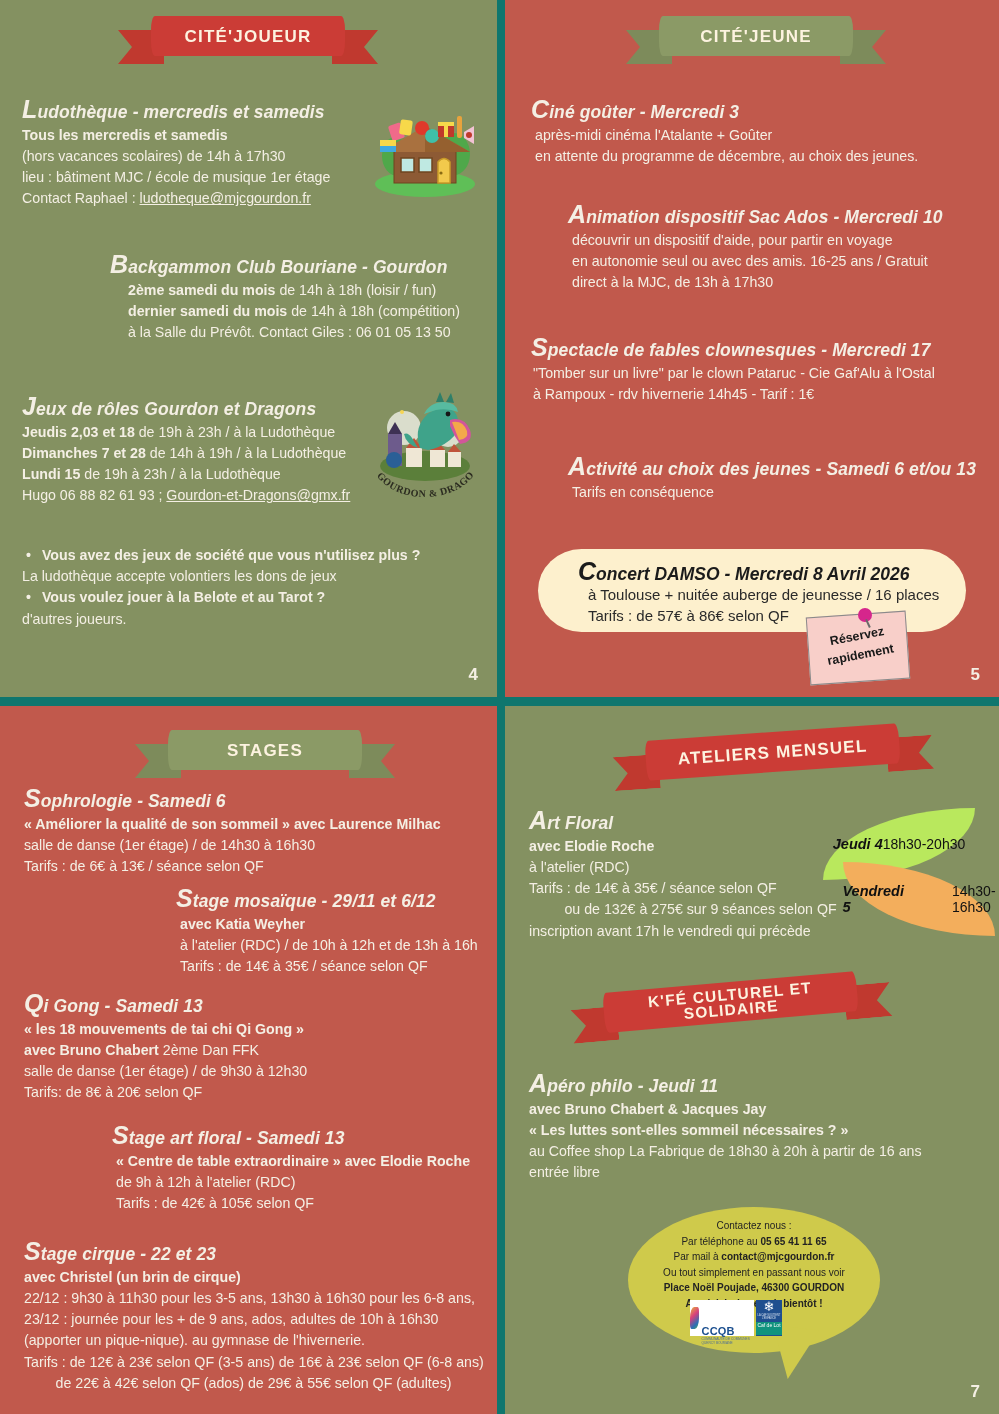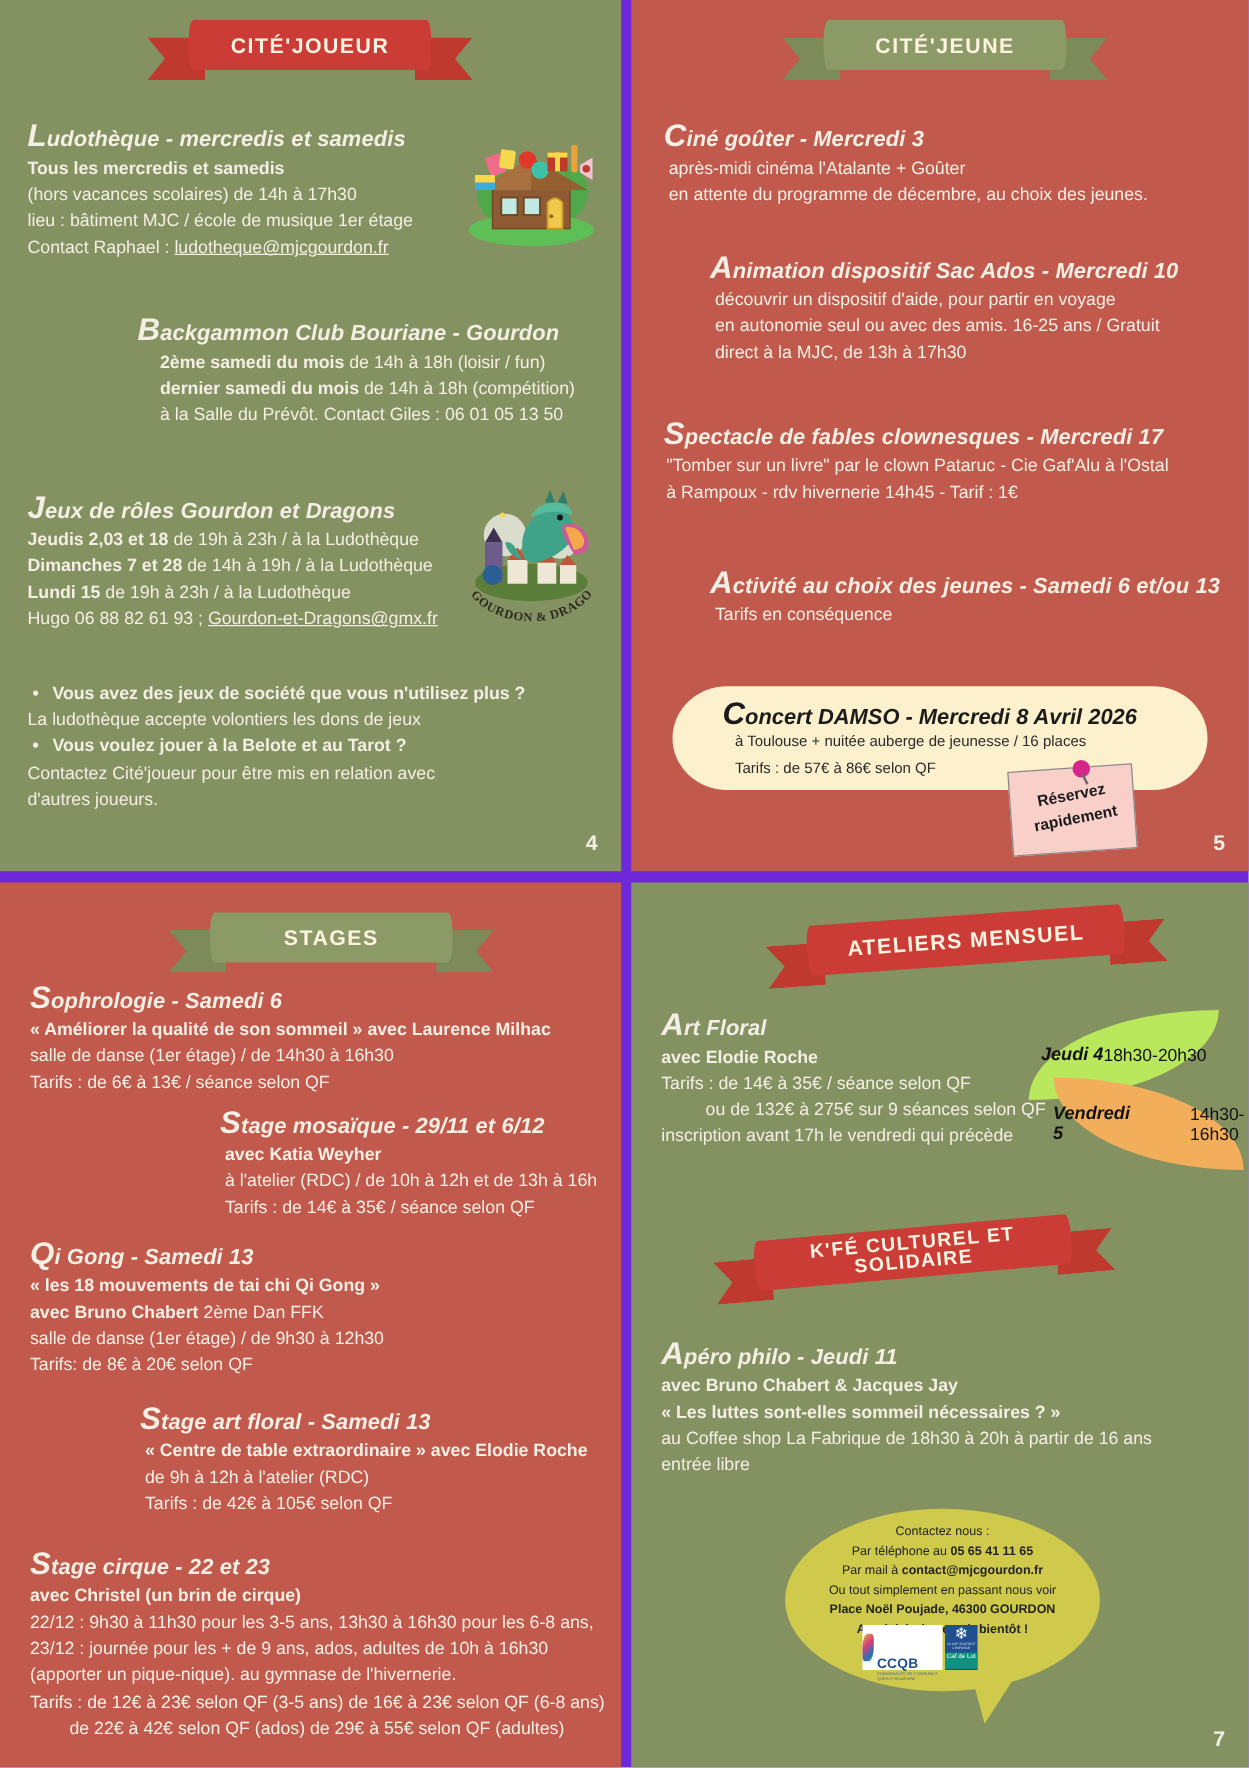--- a/index.html
+++ b/index.html
@@ -5,21 +5,21 @@
   * { box-sizing: border-box; margin: 0; padding: 0; }
   html, body {
     width: 999px; height: 1414px;
     background: #ffffff;
     font-family: "Liberation Sans", sans-serif;
     overflow: hidden;
   }
   .page {
     position: relative;
     width: 999px; height: 1414px;
-    background: #6d28d9;
+    background: #0f766e;
     text-decoration: underline;
   }
   .panel {
     position: absolute;
     overflow: hidden;
   }
   .p-green { background: #849161; }
   .p-red   { background: #c1594c; }
 
   #panel-citejoueur { left: 0;   top: 0;    width: 497px; height: 697px; }
@@ -105,21 +105,21 @@
     border-radius: 44px / 42px;
   }
   #concert-callout .ctitle {
     position: absolute; left: 40px; top: 8px;
     font-style: italic; font-weight: bold; font-size: 17.5px;
     color: #1b1b1b; white-space: nowrap;
   }
   #concert-callout .ctitle .drop { font-size: 25px; }
   #concert-callout .cline {
     position: absolute; left: 50px;
-    font-size: 12px; color: #2a2a2a; white-space: nowrap;
+    font-size: 15px; color: #2a2a2a; white-space: nowrap;
   }
   #concert-callout .cl1 { top: 37px; }
   #concert-callout .cl2 { top: 58px; }
 
   
   #sticky-note {
     position: absolute; left: 808px; top: 614px; width: 100px; height: 68px;
     background: #f8cfc9;
     border: 1px solid #8a8a8a;
     transform: rotate(-4deg);
@@ -317,21 +317,20 @@
         <text font-size="10" font-weight="bold" fill="#2b2b20" font-family="'Liberation Serif',serif" letter-spacing="0.5">
           <textPath href="#arcTxt" startOffset="4%">GOURDON &amp; DRAGONS</textPath>
         </text>
       </svg>
     </div>
 
     <div class="blk" style="left:22px; top:545px;">
       <div class="bullet"><span class="dot">&nbsp;•&nbsp;</span> <span>Vous avez des jeux de société que vous n'utilisez plus ?</span></div>
       <div class="line">La ludothèque accepte volontiers les dons de jeux</div>
       <div class="bullet"><span class="dot">&nbsp;•&nbsp;</span> <span>Vous voulez jouer à la Belote et au Tarot ?</span></div>
-      <div class="line">Contactez Cité'joueur pour être mis en relation avec</div>
       <div class="line">d'autres joueurs.</div>
     </div>
 
     <div class="pageno" style="right:19px; bottom:12px;">4</div>
   </div>
 
   <div class="panel p-red" id="panel-citejeune">
 
     <div class="ribbon rib-green" style="left:121px; top:14px;">
       <div class="tailL"></div>
@@ -459,20 +458,21 @@
       <div class="foldR"></div>
       <div class="band"></div>
       <div class="rlabel">ATELIERS MENSUEL</div>
     </div>
 
     <div class="blk" style="left:24px; top:100px;">
       <div class="ttl">
         <span class="drop">A</span><span>rt Floral</span>
       </div>
       <div class="line b">avec Elodie Roche</div>
+      <div class="line">à l'atelier (RDC)</div>
       <div class="line">Tarifs : de 14€ à 35€ / séance selon QF</div>
       <div class="line" style="white-space:pre">         ou de 132€ à 275€ sur 9 séances selon QF</div>
       <div class="line">inscription avant 17h le vendredi qui précède</div>
     </div>
 
     <div class="ribbon rib-red wide" id="ribbon-kfe" style="left:66px; top:274px;">
       <div class="tailL"></div>
       <div class="tailR"></div>
       <div class="foldL"></div>
       <div class="foldR"></div>

